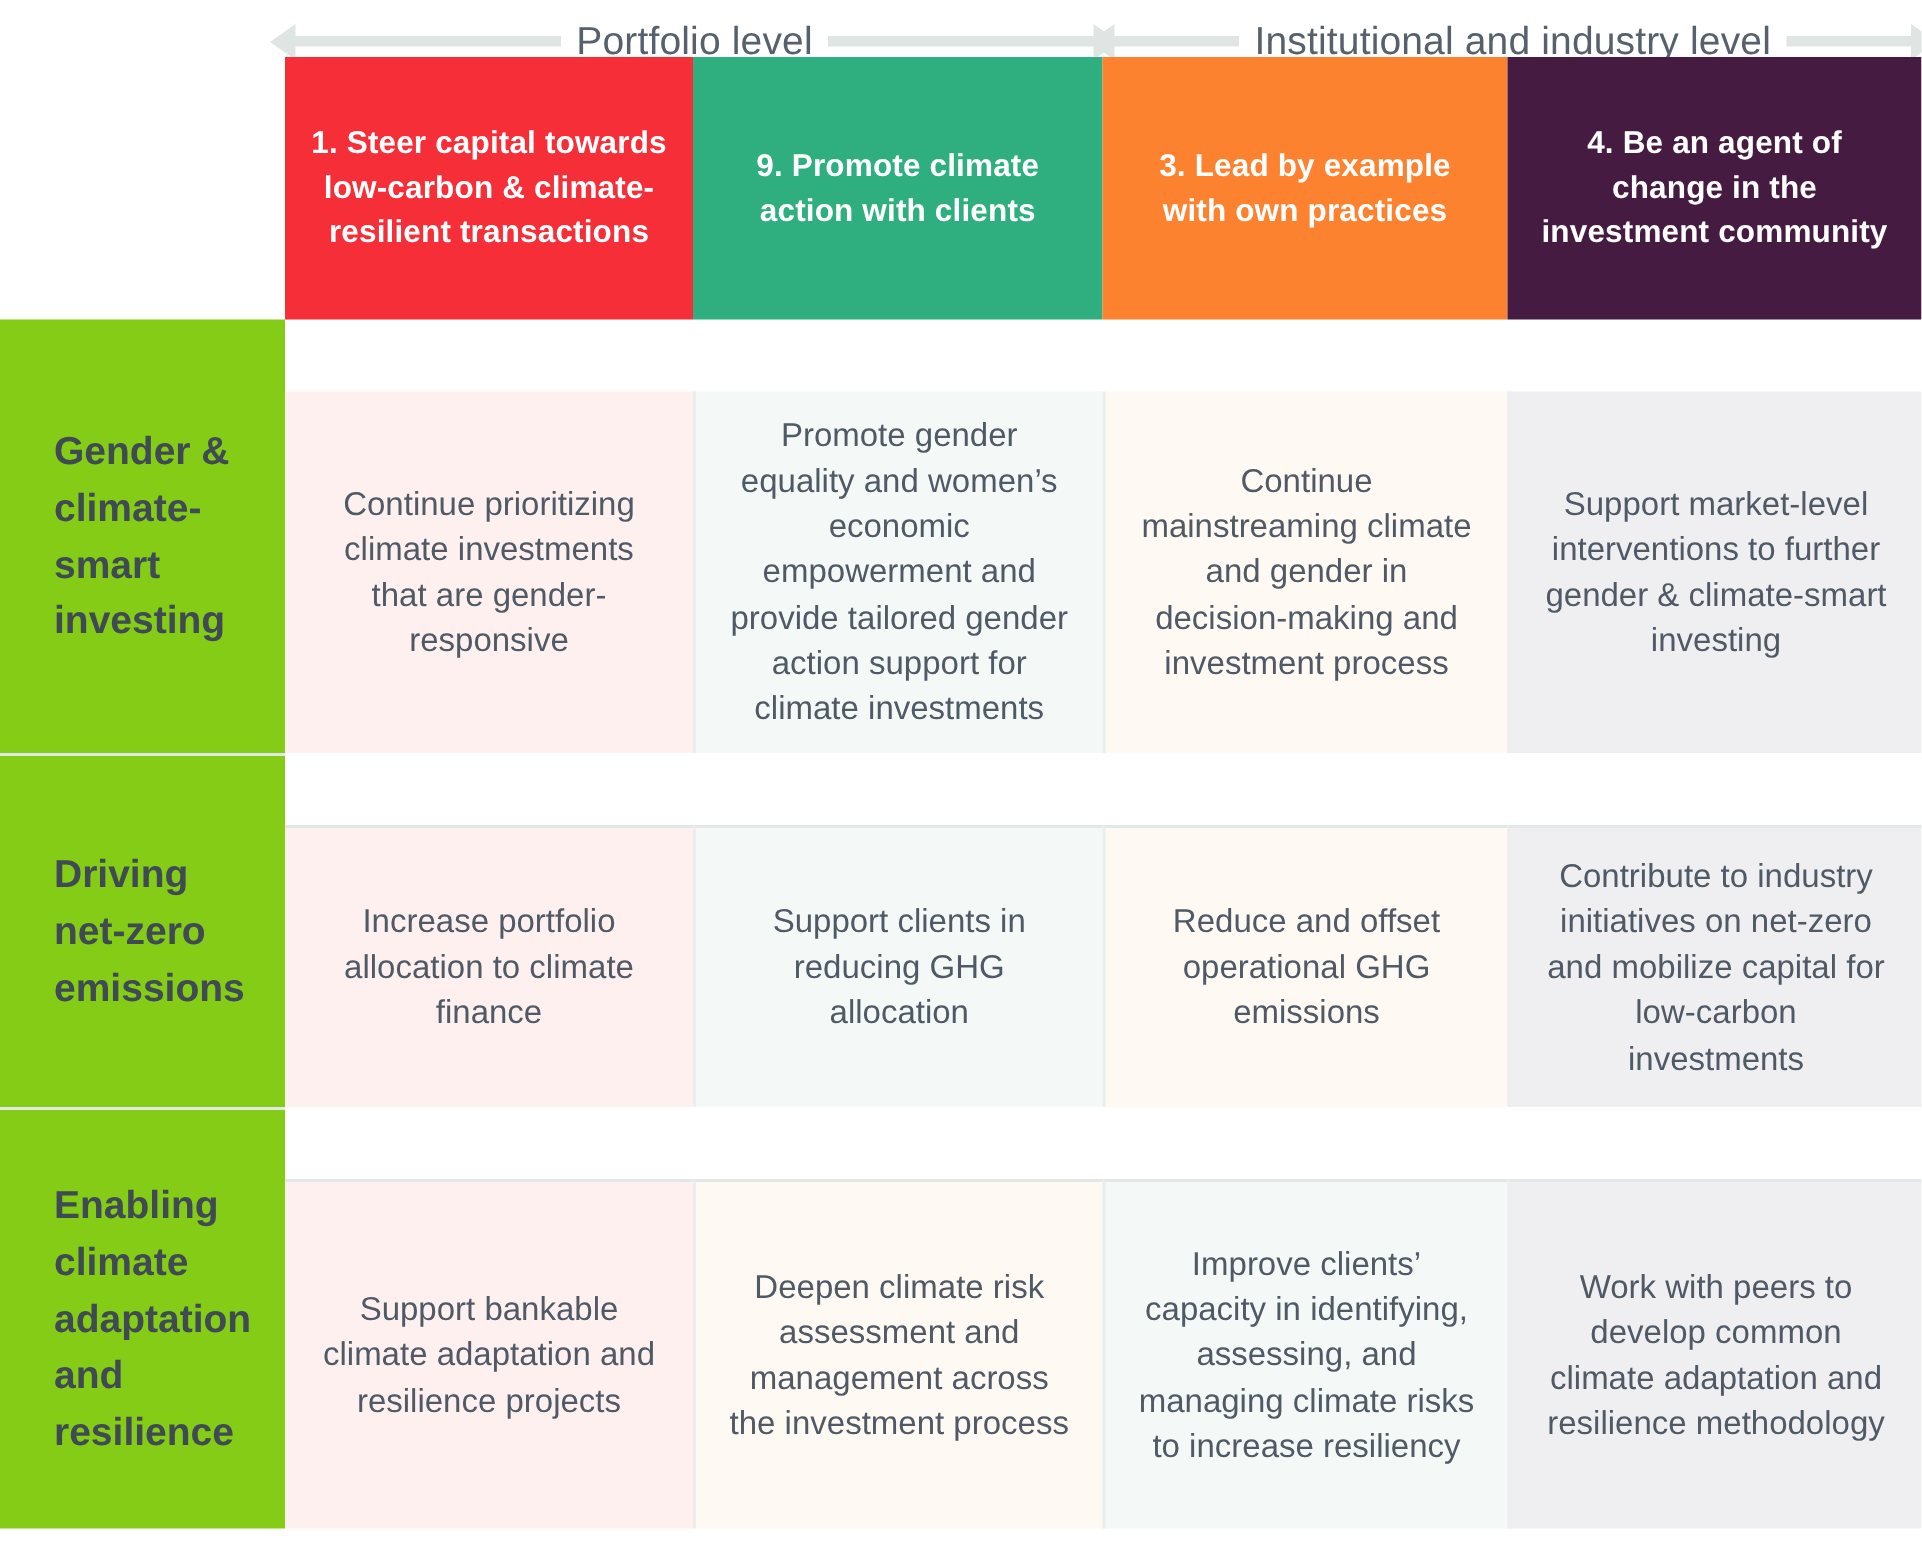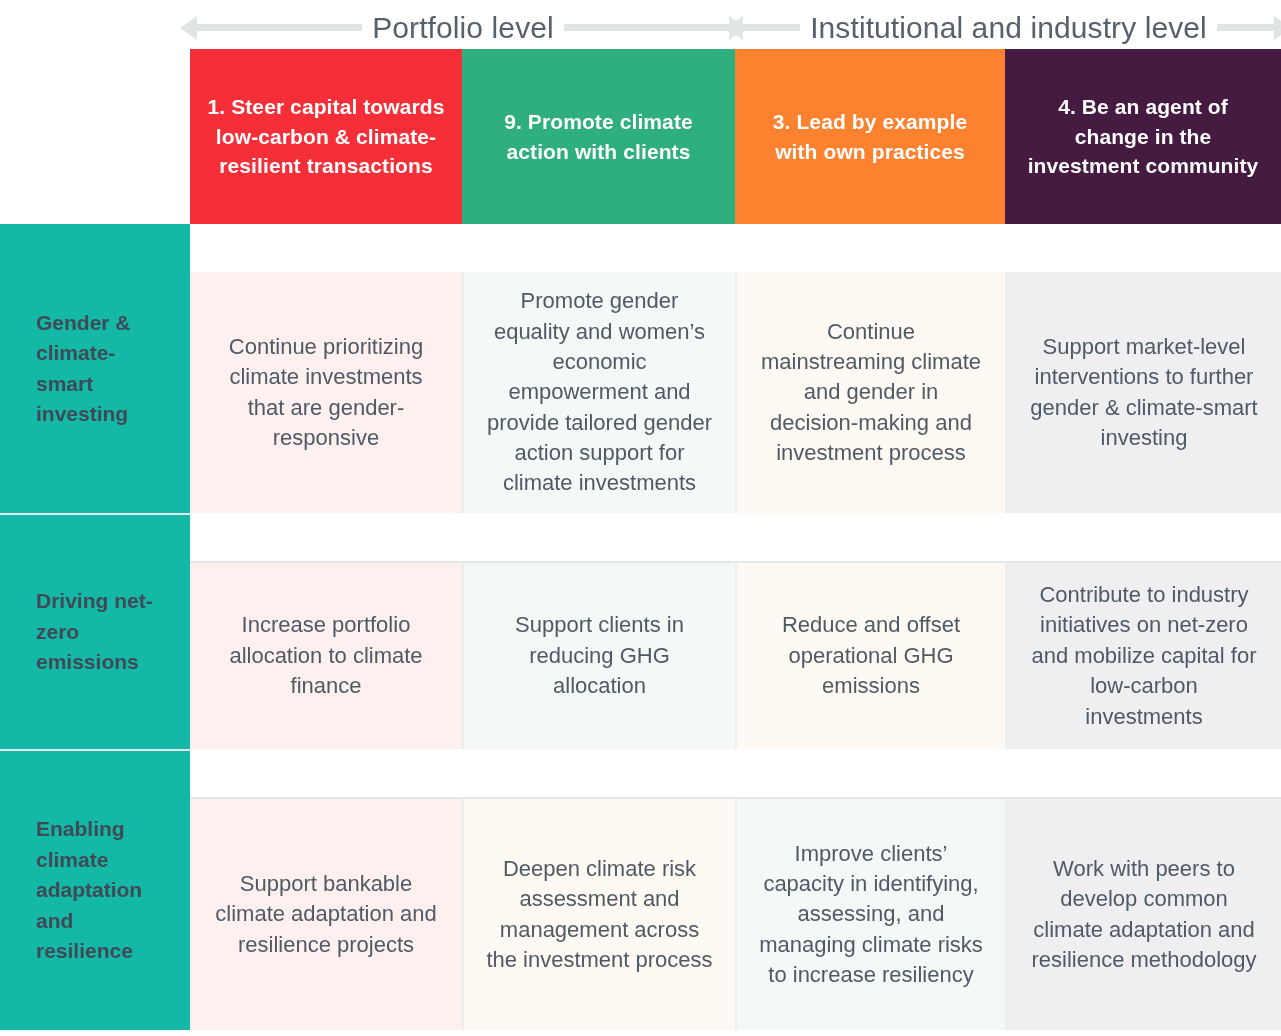--- a/index.html
+++ b/index.html
@@ -68,31 +68,31 @@
     position: absolute;
     right: -16px;
     top: 50%;
     transform: translateY(-50%);
     width: 0; height: 0;
     border-top: 12px solid transparent;
     border-bottom: 12px solid transparent;
     border-left: 17px solid #dfe5e3;
   }
   .arrow-label {
-    font-size: 30px;
+    font-size: 26px;
     color: #57616d;
     white-space: nowrap;
     letter-spacing: 0.1px;
   }
 
   
   .matrix {
     position: absolute;
     left: 0;
-    top: 49px;
+    top: 38px;
     width: 1060px;
     height: 981px;
     display: grid;
     grid-template-columns: 190px 272px 273px 270px 276px;
     grid-template-rows: 175px 289px 236px 281px;
   }
 
   .hdr-blank { background: #ffffff; }
 
   .col-head {
@@ -103,27 +103,27 @@
     padding: 8px 14px;
     box-sizing: border-box;
     color: #ffffff;
     font-size: 21px;
     font-weight: bold;
     line-height: 1.42;
     letter-spacing: 0.1px;
   }
 
   .row-label {
-    background: #14b8a6;
+    background: #84cc16;
     display: flex;
     align-items: center;
     justify-content: flex-start;
     padding: 8px 30px 8px 36px;
     box-sizing: border-box;
-    font-size: 21px;
+    font-size: 26px;
     font-weight: bold;
     color: #3f4a55;
     line-height: 1.45;
   }
 
   .cell {
     display: flex;
     align-items: center;
     justify-content: center;
     text-align: center;

